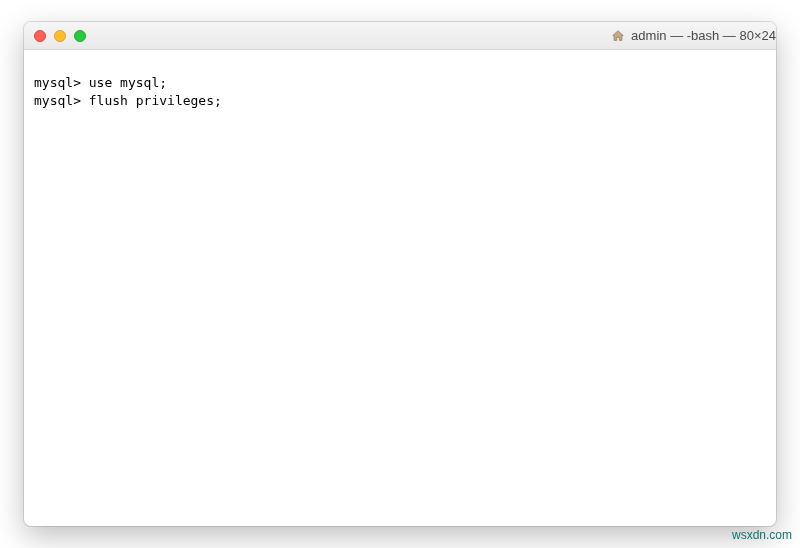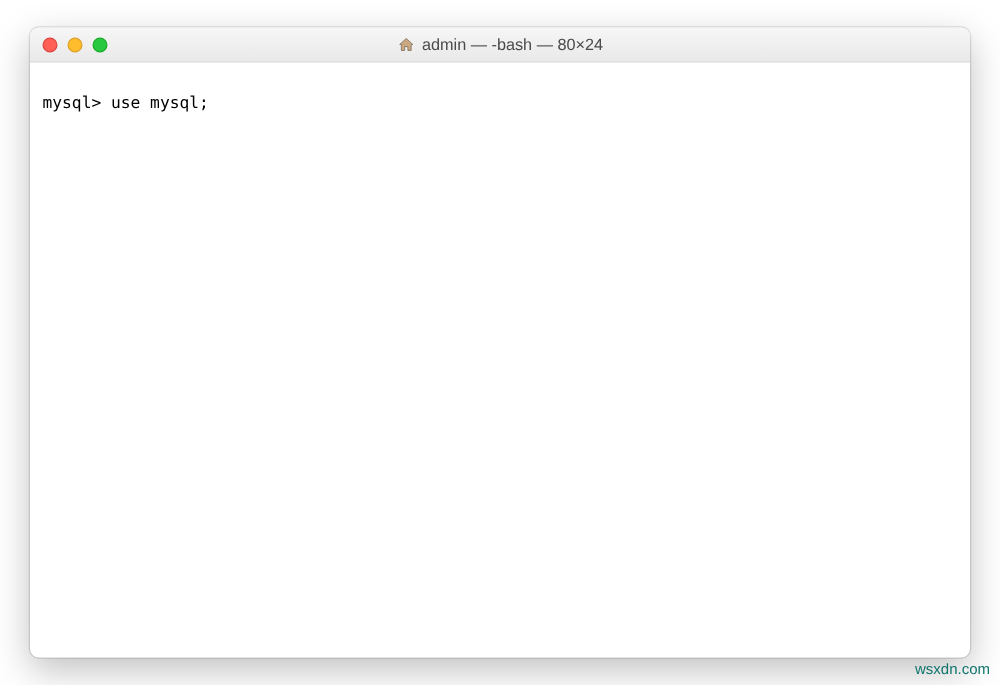--- a/index.html
+++ b/index.html
@@ -48,21 +48,21 @@
     }
     .light.close { background: #ff5f57; border: 0.5px solid #e0443e; }
     .light.min   { background: #ffbd2e; border: 0.5px solid #dea123; }
     .light.max   { background: #28c940; border: 0.5px solid #1aab29; }
     .title-center {
       position: absolute;
       left: 0;
       right: 0;
       text-align: center;
       display: flex;
-      justify-content: center;
+      justify-content: flex-end;
       align-items: center;
       gap: 6px;
       font-size: 13px;
       color: #4a4a4a;
       pointer-events: none;
     }
     .home-icon {
       width: 14px;
       height: 14px;
     }
@@ -103,16 +103,16 @@
     </div>
     <div class="title-center">
       <span class="home-icon">
         <svg viewBox="0 0 16 16" width="14" height="14">
           <path d="M8 2 L14 7.5 L12.5 7.5 L12.5 13 L9.5 13 L9.5 9.5 L6.5 9.5 L6.5 13 L3.5 13 L3.5 7.5 L2 7.5 Z" fill="#c9a882" stroke="#7a6a55" stroke-width="0.7"></path>
         </svg>
       </span>
       <span>admin — -bash — 80×24</span>
     </div>
   </div>
-  <div class="terminal-body" id="term"><span class="term-line">mysql&gt; use mysql;</span></div>
+  <div class="terminal-body" id="term"><span class="term-line">mysql&gt; use mysql;</span><span class="term-line">mysql&gt; flush privileges;</span></div>
 </div>
 
 <div class="watermark">wsxdn.com</div>
 
 </body></html>

